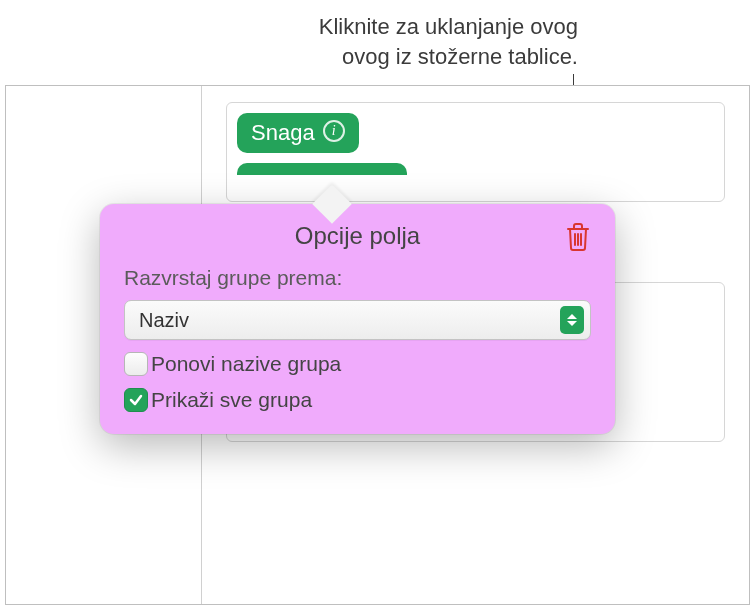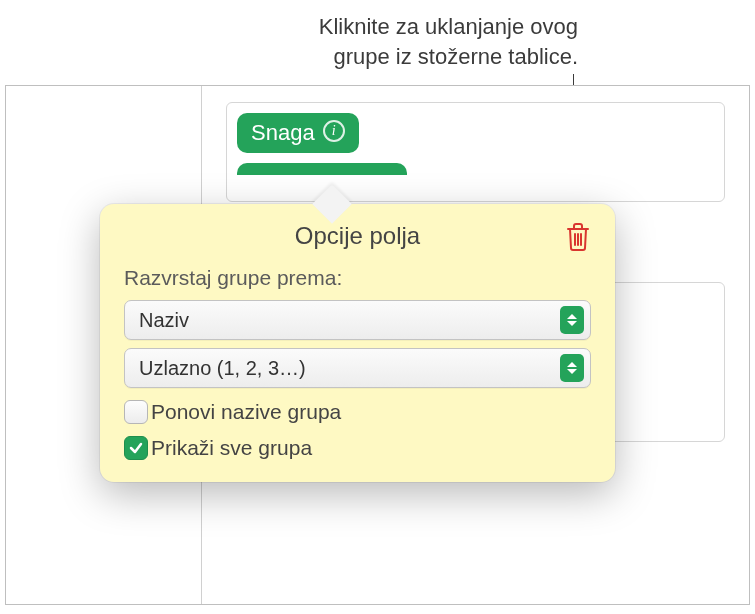--- a/index.html
+++ b/index.html
@@ -118,21 +118,21 @@
     position: absolute;
     top: 268px;
     right: 24px;
   }
   
   .popover {
     position: absolute;
     top: 204px;
     left: 100px;
     width: 515px;
-    background: #fef9c3;
+    background: #f0abfc;
     border-radius: 14px;
     box-shadow: 0 12px 40px rgba(0,0,0,0.28), 0 0 0 1px rgba(0,0,0,0.06);
     padding: 18px 24px 22px 24px;
   }
   .popover::before {
     content: "";
     position: absolute;
     top: -14px;
     left: 218px;
     width: 28px; height: 28px;
@@ -221,21 +221,21 @@
     border-color: #1f8e4e;
   }
   .cb.checked svg { display: block; }
   .cb svg { display: none; }
 </style>
 </head>
 <body>
 
 <div class="callout">
   <div>Kliknite za uklanjanje ovog</div>
-  <div>grupe iz stožerne tablice.</div>
+  <div>ovog iz stožerne tablice.</div>
 </div>
 <div class="callout-line"></div>
 
 <div class="frame">
   <div class="inspector">
 
 
     <div class="well">
       <div class="pill">
         <span>Snaga</span>
@@ -271,24 +271,20 @@
     </div>
   </div>
 
   <div class="sort-label">Razvrstaj grupe prema:</div>
 
   <div class="select">
     <span class="val">Naziv</span>
     <span class="stepper"></span>
   </div>
 
-  <div class="select">
-    <span class="val">Uzlazno (1, 2, 3…)</span>
-    <span class="stepper"></span>
-  </div>
 
   <label class="checkrow">
     <span class="cb">
       
     </span>
     <span>Ponovi nazive grupa</span>
   </label>
 
   <label class="checkrow">
     <span class="cb checked">

